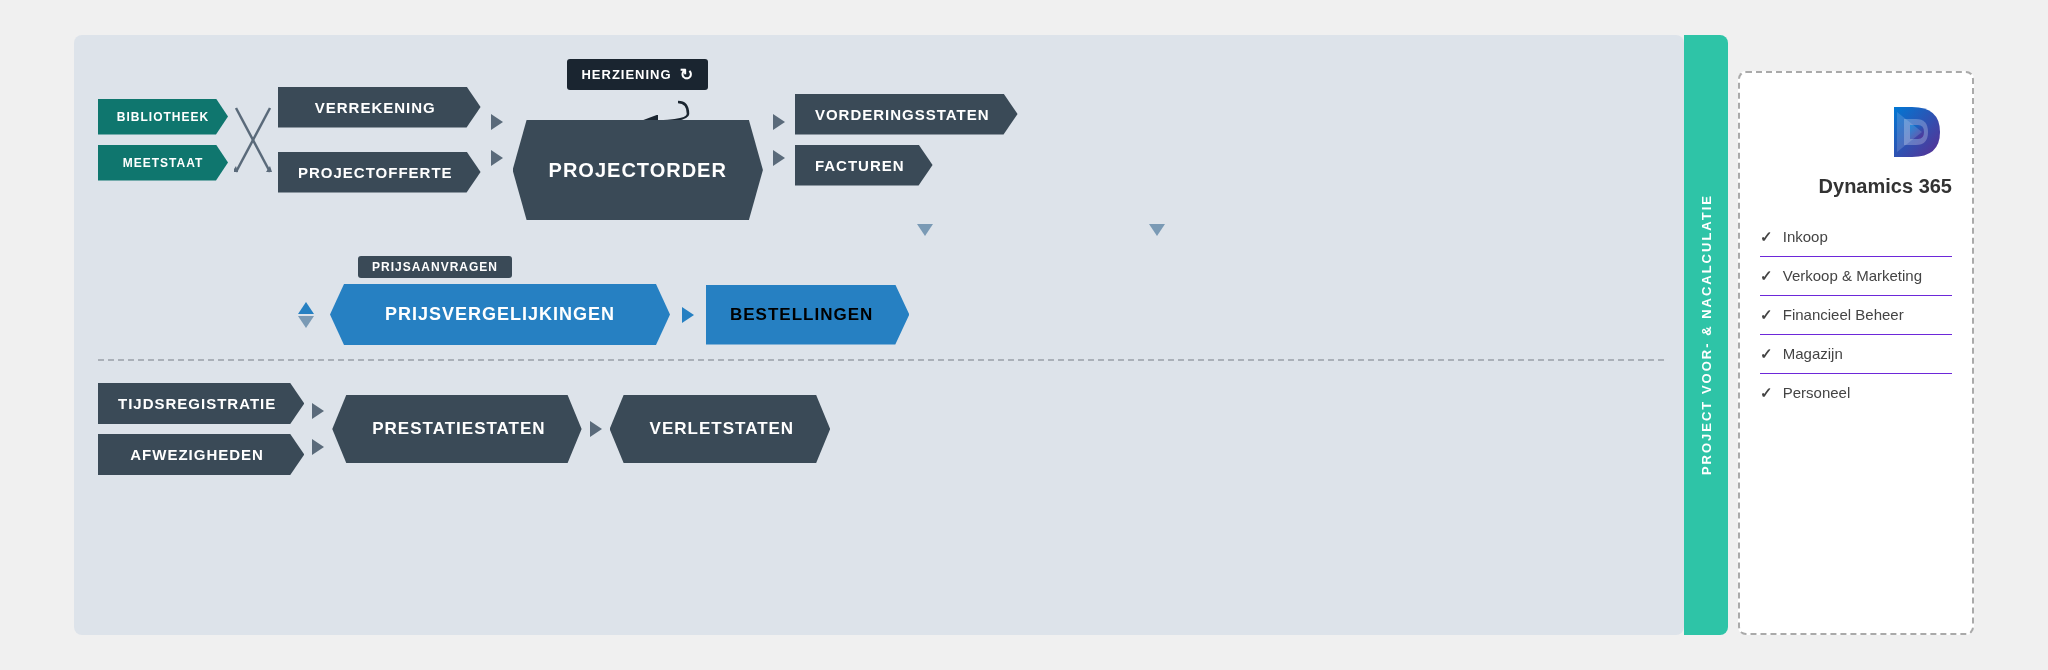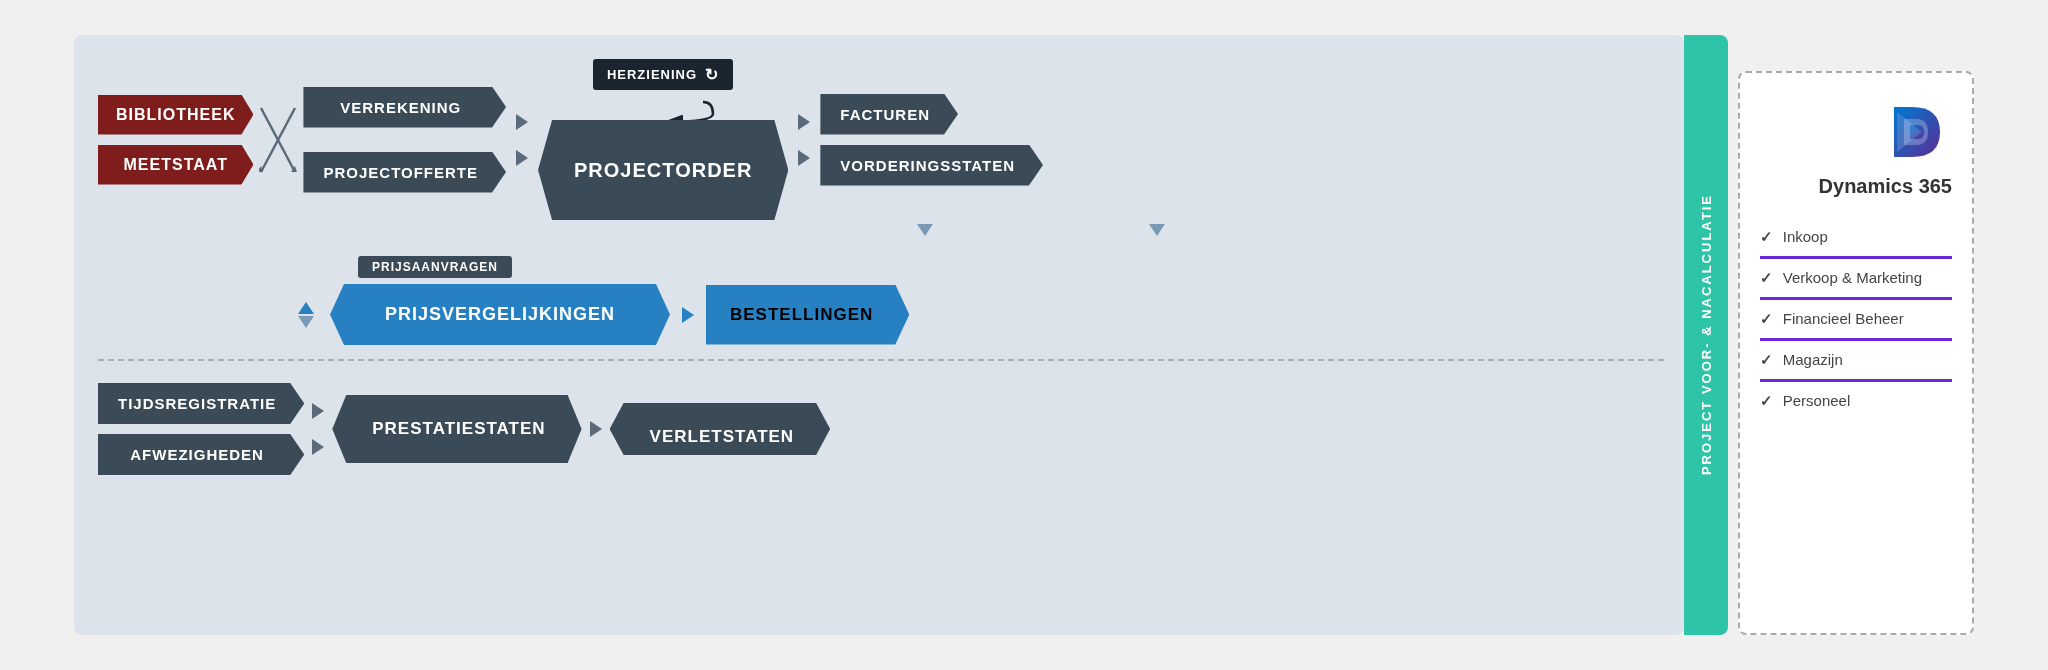--- a/index.html
+++ b/index.html
@@ -77,21 +77,21 @@
       margin-bottom: 20px;
     }
     .dynamics-checklist {
       list-style: none;
       width: 100%;
     }
     .dynamics-checklist li {
       font-size: 15px;
       color: #444;
       padding: 10px 0;
-      border-top: 3px solid #6d28d9;
+      border-top: 1px solid #6d28d9;
     }
     .dynamics-checklist li:first-child {
       border-top: none;
     }
     .check {
       color: #444;
       font-weight: 600;
       margin-right: 6px;
     }
     
@@ -117,24 +117,24 @@
       letter-spacing: 1px;
       padding: 12px 28px 12px 30px;
       white-space: nowrap;
       display: flex;
       align-items: center;
       justify-content: center;
       clip-path: polygon(14px 0, calc(100% - 14px) 0, 100% 50%, calc(100% - 14px) 100%, 14px 100%, 0 50%);
     }
     
     .node-source {
-      background: #7f1d1d;
-      color: white;
-      font-weight: 700;
-      font-size: 16px;
+      background: #0f766e;
+      color: white;
+      font-weight: 700;
+      font-size: 12px;
       letter-spacing: 1px;
       padding: 11px 18px;
       white-space: nowrap;
       display: flex;
       align-items: center;
       justify-content: center;
       clip-path: polygon(0 0, calc(100% - 12px) 0, 100% 50%, calc(100% - 12px) 100%, 0 100%);
       min-width: 130px;
     }
 
@@ -377,24 +377,24 @@
         </div>
       </div>
 
       <div style="display:flex;align-items:center;justify-content:center;flex-direction:column;gap:20px;margin:0 4px;flex-shrink:0;">
         <div class="tri-right"></div>
         <div class="tri-right"></div>
       </div>
 
       <div class="facturen-col">
         <div class="node-arrow-right">
+          <span>VORDERINGSSTATEN</span>
+        </div>
+        <div class="node-arrow-right">
           <span>FACTUREN</span>
-        </div>
-        <div class="node-arrow-right">
-          <span>VORDERINGSSTATEN</span>
         </div>
       </div>
 
     </div>
 
     <div class="vert-arrows">
       <div style="display:flex;flex-direction:column;align-items:center;gap:2px;margin-left:320px;">
         <div class="tri-down-gray"></div>
       </div>
       <div style="display:flex;flex-direction:column;align-items:center;gap:2px;margin-left:200px;">
@@ -447,21 +447,21 @@
       </div>
 
       <div class="node-notch-left" style="font-size:17px;padding:24px 36px 24px 40px;">
         <span>PRESTATIESTATEN</span>
       </div>
 
       <div style="display:flex;align-items:center;margin:0 4px;flex-shrink:0;">
         <div class="tri-right"></div>
       </div>
 
-      <div class="node-notch-left" style="font-size:17px;padding:24px 36px 8px 40px;">
+      <div class="node-notch-left" style="font-size:17px;padding:24px 36px 24px 40px;">
         <span>VERLETSTATEN</span>
       </div>
 
     </div>
 
   </div>
 
   <div class="green-sidebar">
     <span class="green-sidebar-text">PROJECT VOOR- &amp; NACALCULATIE</span>
   </div>

